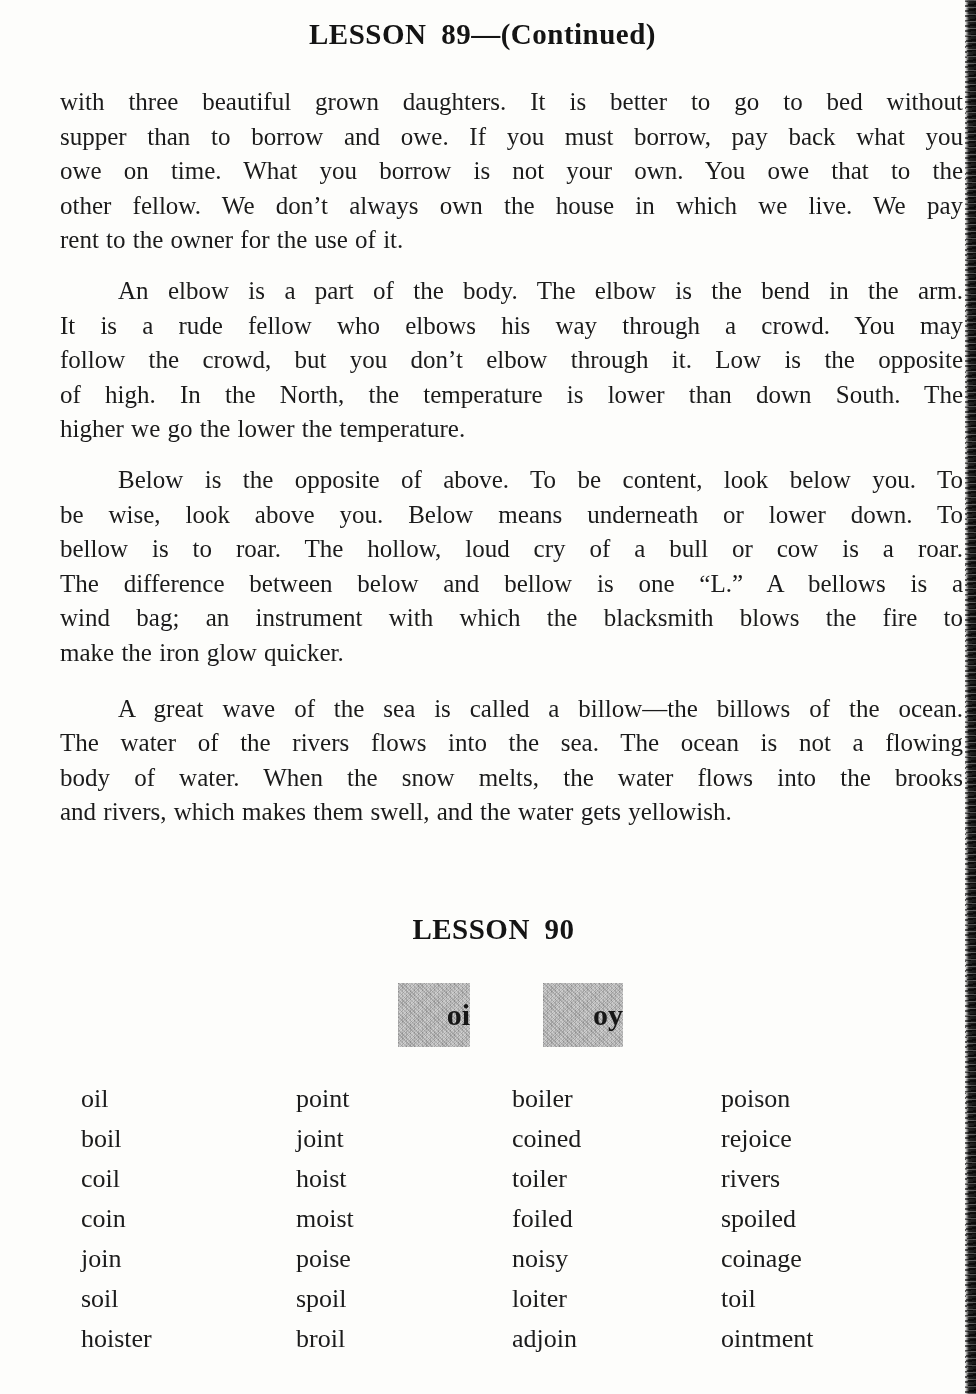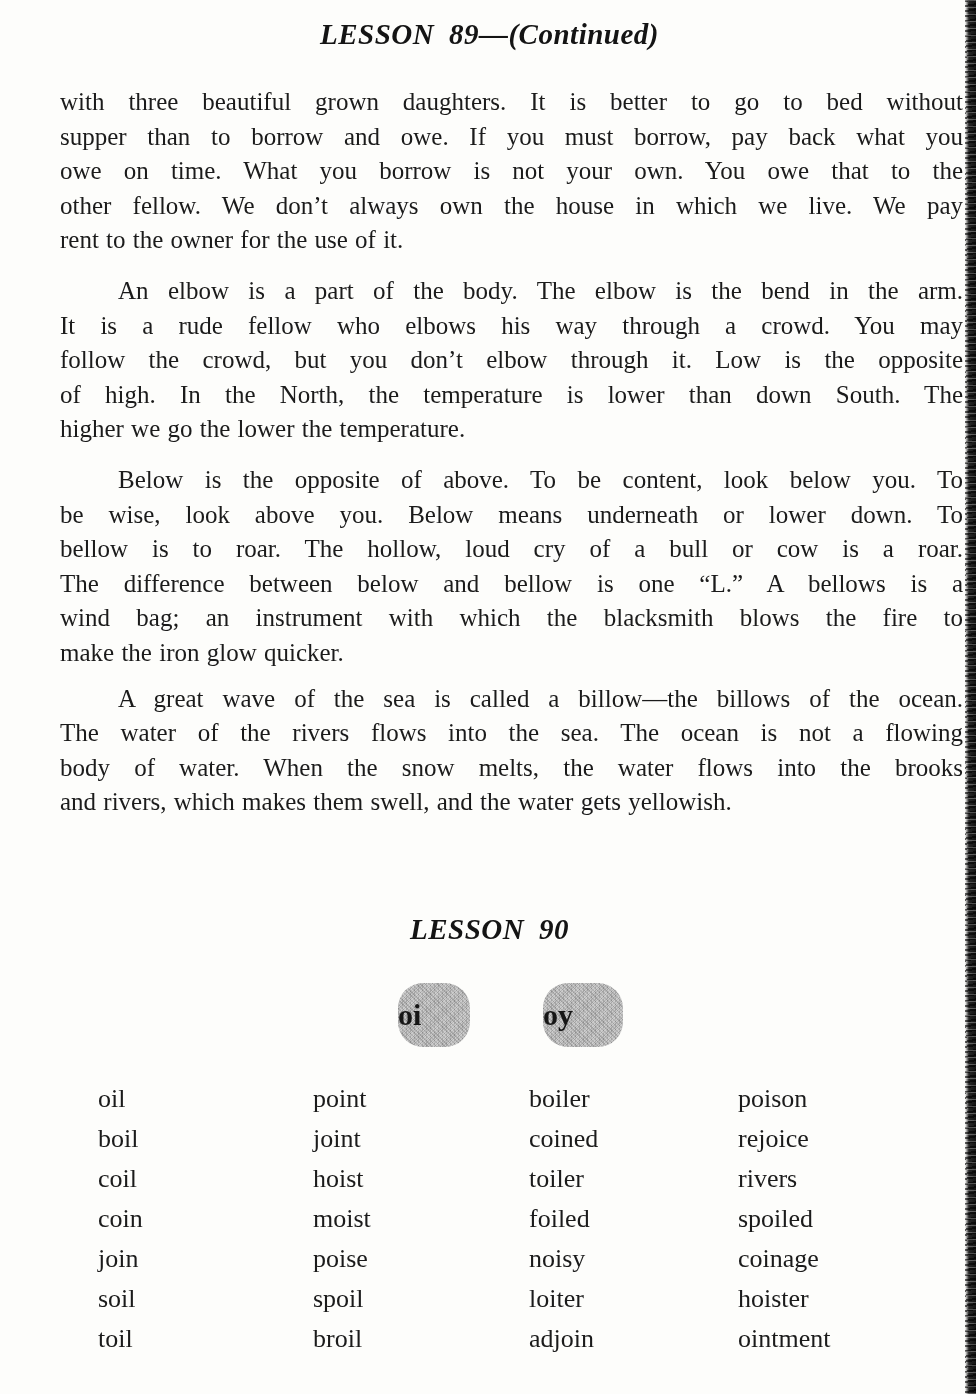--- a/index.html
+++ b/index.html
@@ -18,58 +18,57 @@
     position: absolute; top: 0; right: 0;
     width: 11px; height: 100%;
     background-color: #1a1a1a;
     background-image:
       repeating-linear-gradient(180deg, rgba(255,255,255,0.28) 0 1px, transparent 1px 7px),
       repeating-linear-gradient(170deg, rgba(0,0,0,0.6) 0 2px, transparent 2px 5px),
       linear-gradient(to right, rgba(253,253,251,1) 0, rgba(40,40,40,0.85) 35%, #141414 100%);
   }
 
   h1, h2 {
-    position: absolute; left: 7px; width: 965px;
+    position: absolute; left: 0; width: 965px;
     margin: 0; text-align: center;
     font-weight: bold; font-size: 29px;
     letter-spacing: 0.5px; word-spacing: 7px;
     color: #141414;
-    font-style: italic;
   }
   h1 { top: 18px; }
-  h2 { top: 913px; }
+  h2 { top: 913px; padding-left: 11px; }
 
   .body-text {
     position: absolute; top: 85px; left: 60px; width: 903px;
     font-size: 25px; line-height: 34.6px;
     word-spacing: 1px;
   }
   .para { margin: 0; }
   .para.gap-lg { margin-top: 16px; }
-  .para.gap-md { margin-top: 11px; }
+  .para.gap-md { margin-top: 21px; }
   .line { text-align: justify; text-align-last: justify; white-space: normal; }
   .line.last { text-align: right; text-align-last: left; }
   .line.indent { text-indent: 58px; }
 
   .phonics-row { position: absolute; top: 983px; left: 0; width: 100%; height: 64px; }
   .phonics-box {
     position: absolute; top: 0; height: 64px;
-    display: flex; align-items: center; justify-content: flex-start;
+    display: flex; align-items: center; justify-content: flex-end;
     background-color: #b7b7b7;
     background-image:
       repeating-linear-gradient(45deg, rgba(0,0,0,0.14) 0 1px, transparent 1px 3px),
       repeating-linear-gradient(-45deg, rgba(255,255,255,0.30) 0 1px, transparent 1px 2px),
       repeating-linear-gradient(90deg, rgba(0,0,0,0.10) 0 1px, transparent 1px 4px);
-    font-weight: bold; font-size: 30px; color: #161616; border-radius: 25px;
+    font-weight: bold; font-size: 30px; color: #161616;
   }
   .phonics-box.oi { left: 398px; width: 72px; }
   .phonics-box.oy { left: 543px; width: 80px; }
 
   .word-grid {
-    position: absolute; top: 1079px; left: 98px; width: 868px;
+    position: absolute; top: 1079px; left: 81px; width: 868px;
     display: grid;
     grid-template-columns: 215px 216px 209px 1fr;
     grid-auto-rows: 40px;
     font-size: 26px;
   }
   .word { line-height: 40px; }
 </style>
 </head>
 <body>
 
@@ -136,22 +135,22 @@
       <div class="word">moist</div>
       <div class="word">foiled</div>
       <div class="word">spoiled</div>
       <div class="word">join</div>
       <div class="word">poise</div>
       <div class="word">noisy</div>
       <div class="word">coinage</div>
       <div class="word">soil</div>
       <div class="word">spoil</div>
       <div class="word">loiter</div>
+      <div class="word">toil</div>
       <div class="word">hoister</div>
-      <div class="word">toil</div>
       <div class="word">broil</div>
       <div class="word">adjoin</div>
       <div class="word">ointment</div>
     </div>
 
   <div class="scan-edge"></div>
 
 </div>
 
 </body></html>

